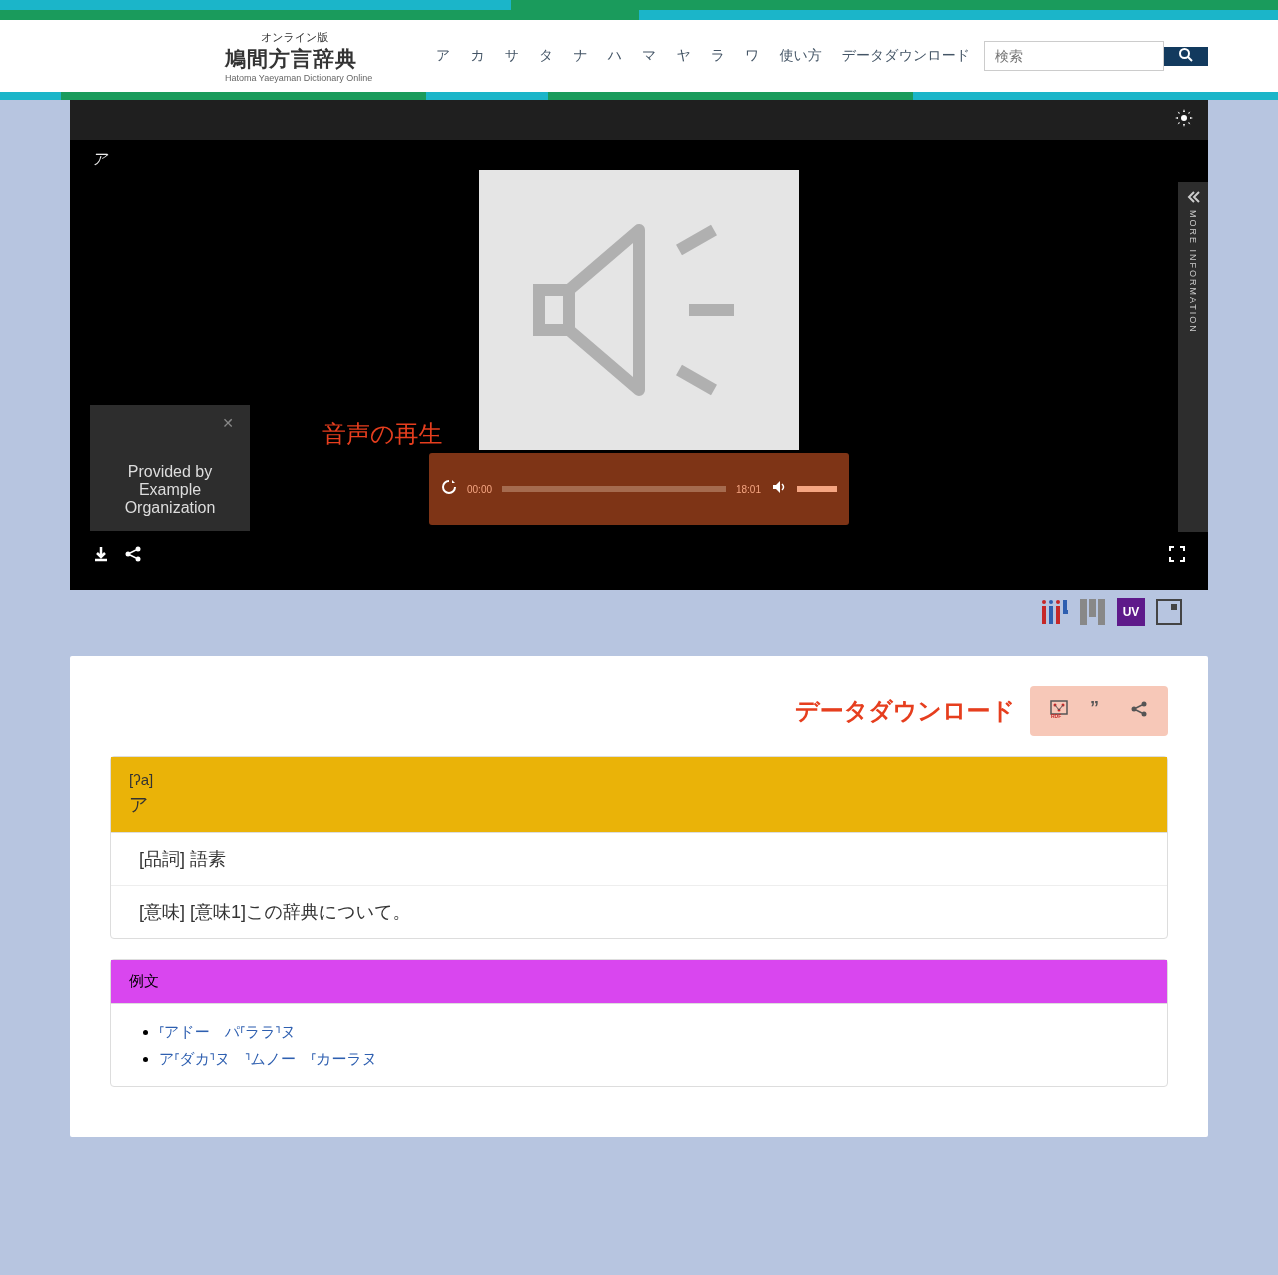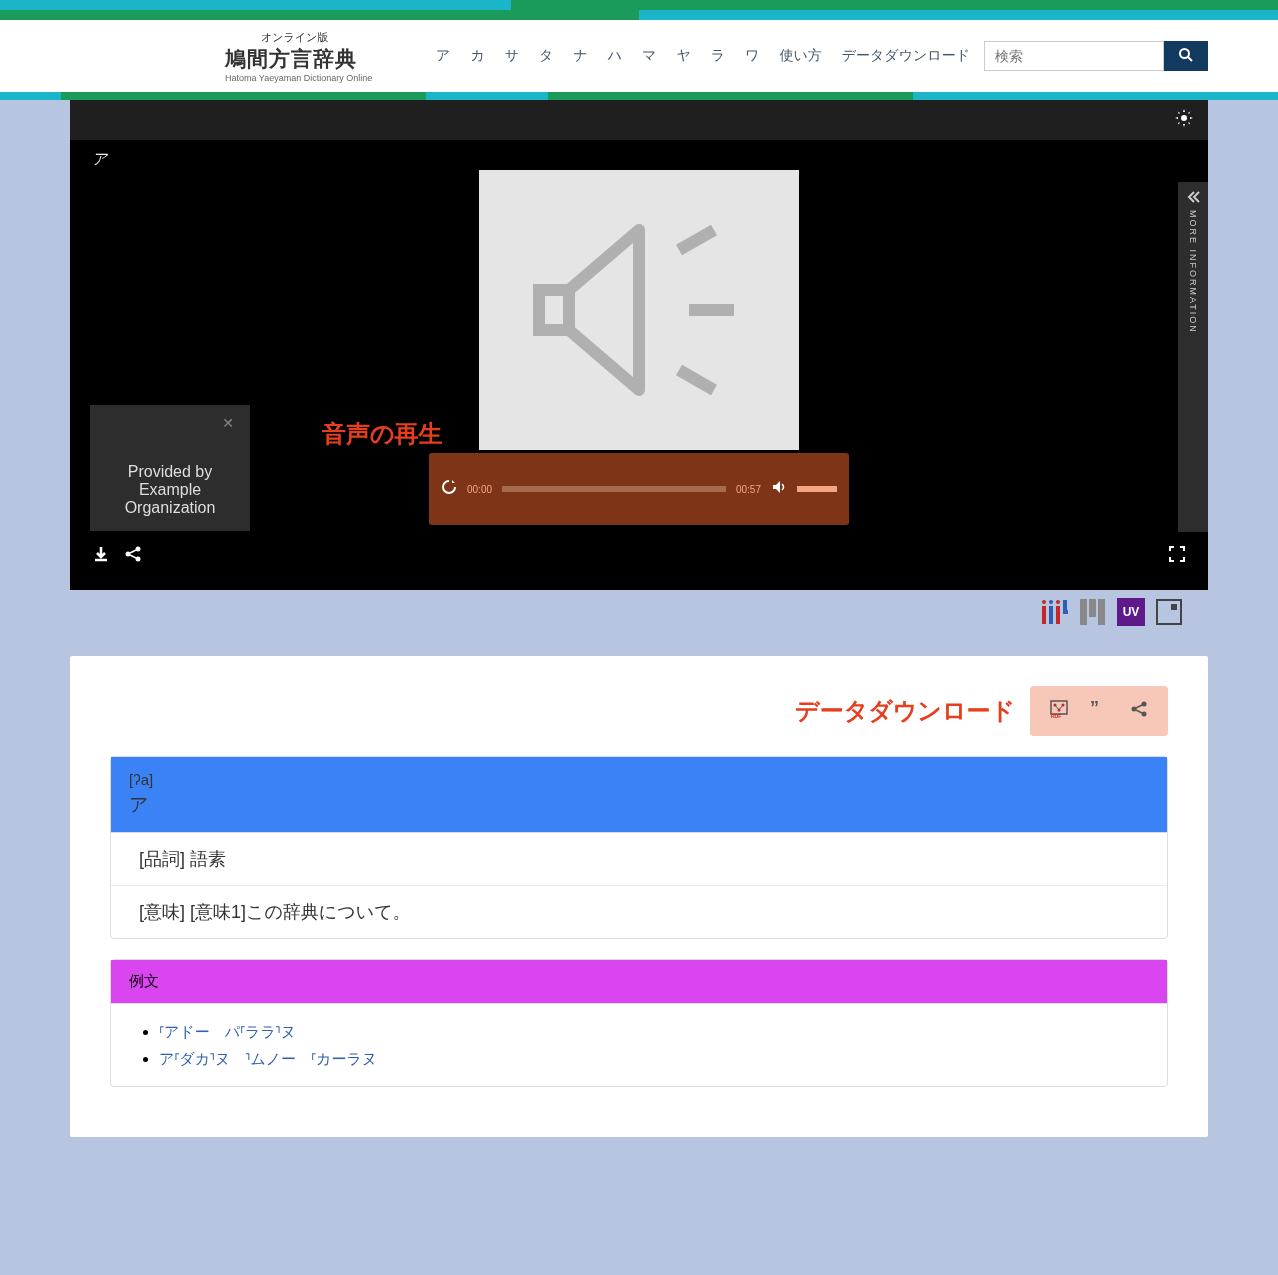--- a/index.html
+++ b/index.html
@@ -26,21 +26,21 @@
     .logo-svg { width: 100px; height: 50px; }
     
     .title-block { margin-left: 155px; }
     .title-sub { font-size: 11px; color: #333; margin-left: 36px; }
     .title-main { font-size: 21px; font-weight: bold; color: #333; letter-spacing: 1px;}
     .title-en { font-size: 9px; color: #666; }
     
     nav { margin-left: auto; display: flex; align-items: center; gap: 8px; }
     nav a { color: #456; text-decoration: none; font-size: 14px; padding: 4px 6px; }
     
-    .search-box { display: flex; }
+    .search-box { display: flex; align-items: center; }
     .search-input { 
       border: 1px solid #ccc; 
       padding: 6px 10px; 
       font-size: 14px; 
       width: 180px;
     }
     .search-btn { 
       background: #123a5e; 
       border: none; 
       color: #fff; 
@@ -92,21 +92,21 @@
       align-items: center; 
       justify-content: center;
     }
     
     .audio-annotation { 
       position: absolute; 
       top: 278px; 
       left: 252px;
       color: #e63e1e; 
       font-size: 24px; 
-      font-weight: bold;
+      font-weight: normal;
     }
     
     .audio-player-wrap { 
       display: flex; 
       justify-content: center; 
       margin-top: 3px;
     }
     .audio-player { 
       background: #7e3416; 
       width: 420px; 
@@ -157,21 +157,21 @@
     .download-btns { 
       background: #f7c8b8; 
       padding: 14px 20px; 
       display: flex; 
       gap: 22px;
       border-radius: 4px;
     }
     .dl-btn { color: #444; cursor: pointer; }
     
     .entry-card { border: 1px solid #ddd; border-radius: 4px; margin-bottom: 20px;}
-    .entry-header { background: #3b82f6; padding: 14px 18px; border-bottom: 1px solid #ddd;}
+    .entry-header { background: #eab308; padding: 14px 18px; border-bottom: 1px solid #ddd;}
     .entry-ipa { font-size: 15px; color: #333; }
     .entry-kana { font-size: 19px; color: #333; margin-top: 4px;}
     .entry-row { padding: 14px 28px; border-bottom: 1px solid #eee; color: #333; font-size: 18px;}
     .entry-row:last-child { border-bottom: none;}
     
     .example-card { border: 1px solid #ddd; border-radius: 4px; }
     .example-header { background: #d946ef; padding: 12px 18px; border-bottom: 1px solid #ddd; font-size: 15px;}
     .example-body { padding: 14px 28px;}
     .example-body ul { list-style: disc; padding-left: 20px;}
     .example-body li { padding: 3px 0;}
@@ -259,21 +259,21 @@
     <div class="audio-player-wrap">
       <div class="audio-player">
         <span class="audio-icon">
           <svg width="16" height="16" viewBox="0 0 16 16">
             <path d="M 8 2 A 6 6 0 1 0 14 8" stroke="#fff" stroke-width="2" fill="none"></path>
             <path d="M 11 1 L 14 4 L 11 4 Z" fill="#fff"></path>
           </svg>
         </span>
         <span class="audio-time">00:00</span>
         <div class="audio-progress"></div>
-        <span class="audio-time">00:57</span>
+        <span class="audio-time">18:01</span>
         <span class="audio-icon">
           <svg width="16" height="16" viewBox="0 0 16 16">
             <path d="M 2 6 L 5 6 L 9 2 L 9 14 L 5 10 L 2 10 Z" fill="#fff"></path>
             <path d="M 11 5 Q 14 8 11 11" stroke="#fff" stroke-width="1.5" fill="none"></path>
           </svg>
         </span>
         <div class="vol-bar"></div>
       </div>
     </div>
 

